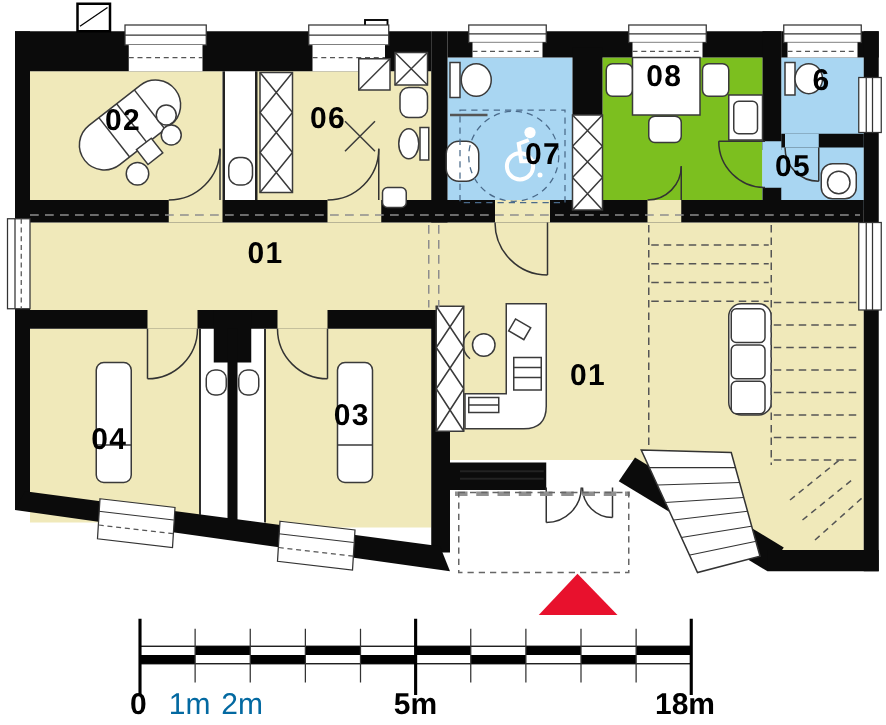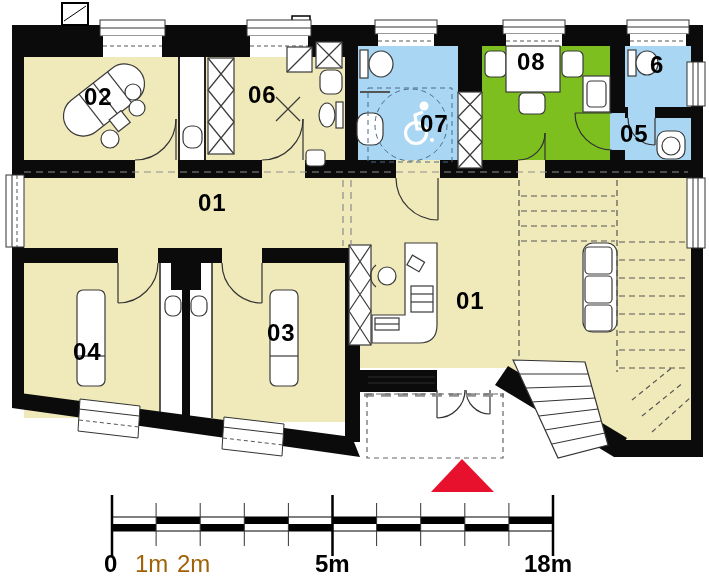--- a/index.html
+++ b/index.html
@@ -2,21 +2,21 @@
 <html><head>
 <meta charset="utf-8">
 <style>
   html,body{margin:0;padding:0;background:#fff;}
   #plan{position:relative;width:709px;height:580px;background:#fff;overflow:hidden;
         font-family:"Liberation Sans","DejaVu Sans",sans-serif;}
   #plan svg{position:absolute;left:0;top:0;}
   .room-label{position:absolute;color:#000000;font-weight:bold;font-size:24px;
               letter-spacing:1px;line-height:1;}
   .scale-label{position:absolute;color:#000;font-weight:bold;font-size:24px;line-height:1;}
-  .scale-label.minor{font-weight:400;color:#a16207;}
+  .scale-label.minor{font-weight:400;color:#0369a1;}
 </style>
 </head>
 <body>
 
 <div id="plan">
 <svg width="709" height="580" viewBox="0 0 709 580">
 
   <g>
     <rect x="24" y="57" width="154" height="103" fill="#f0e9ba"></rect>
     <rect x="180" y="57" width="25" height="103" fill="#ffffff"></rect>

